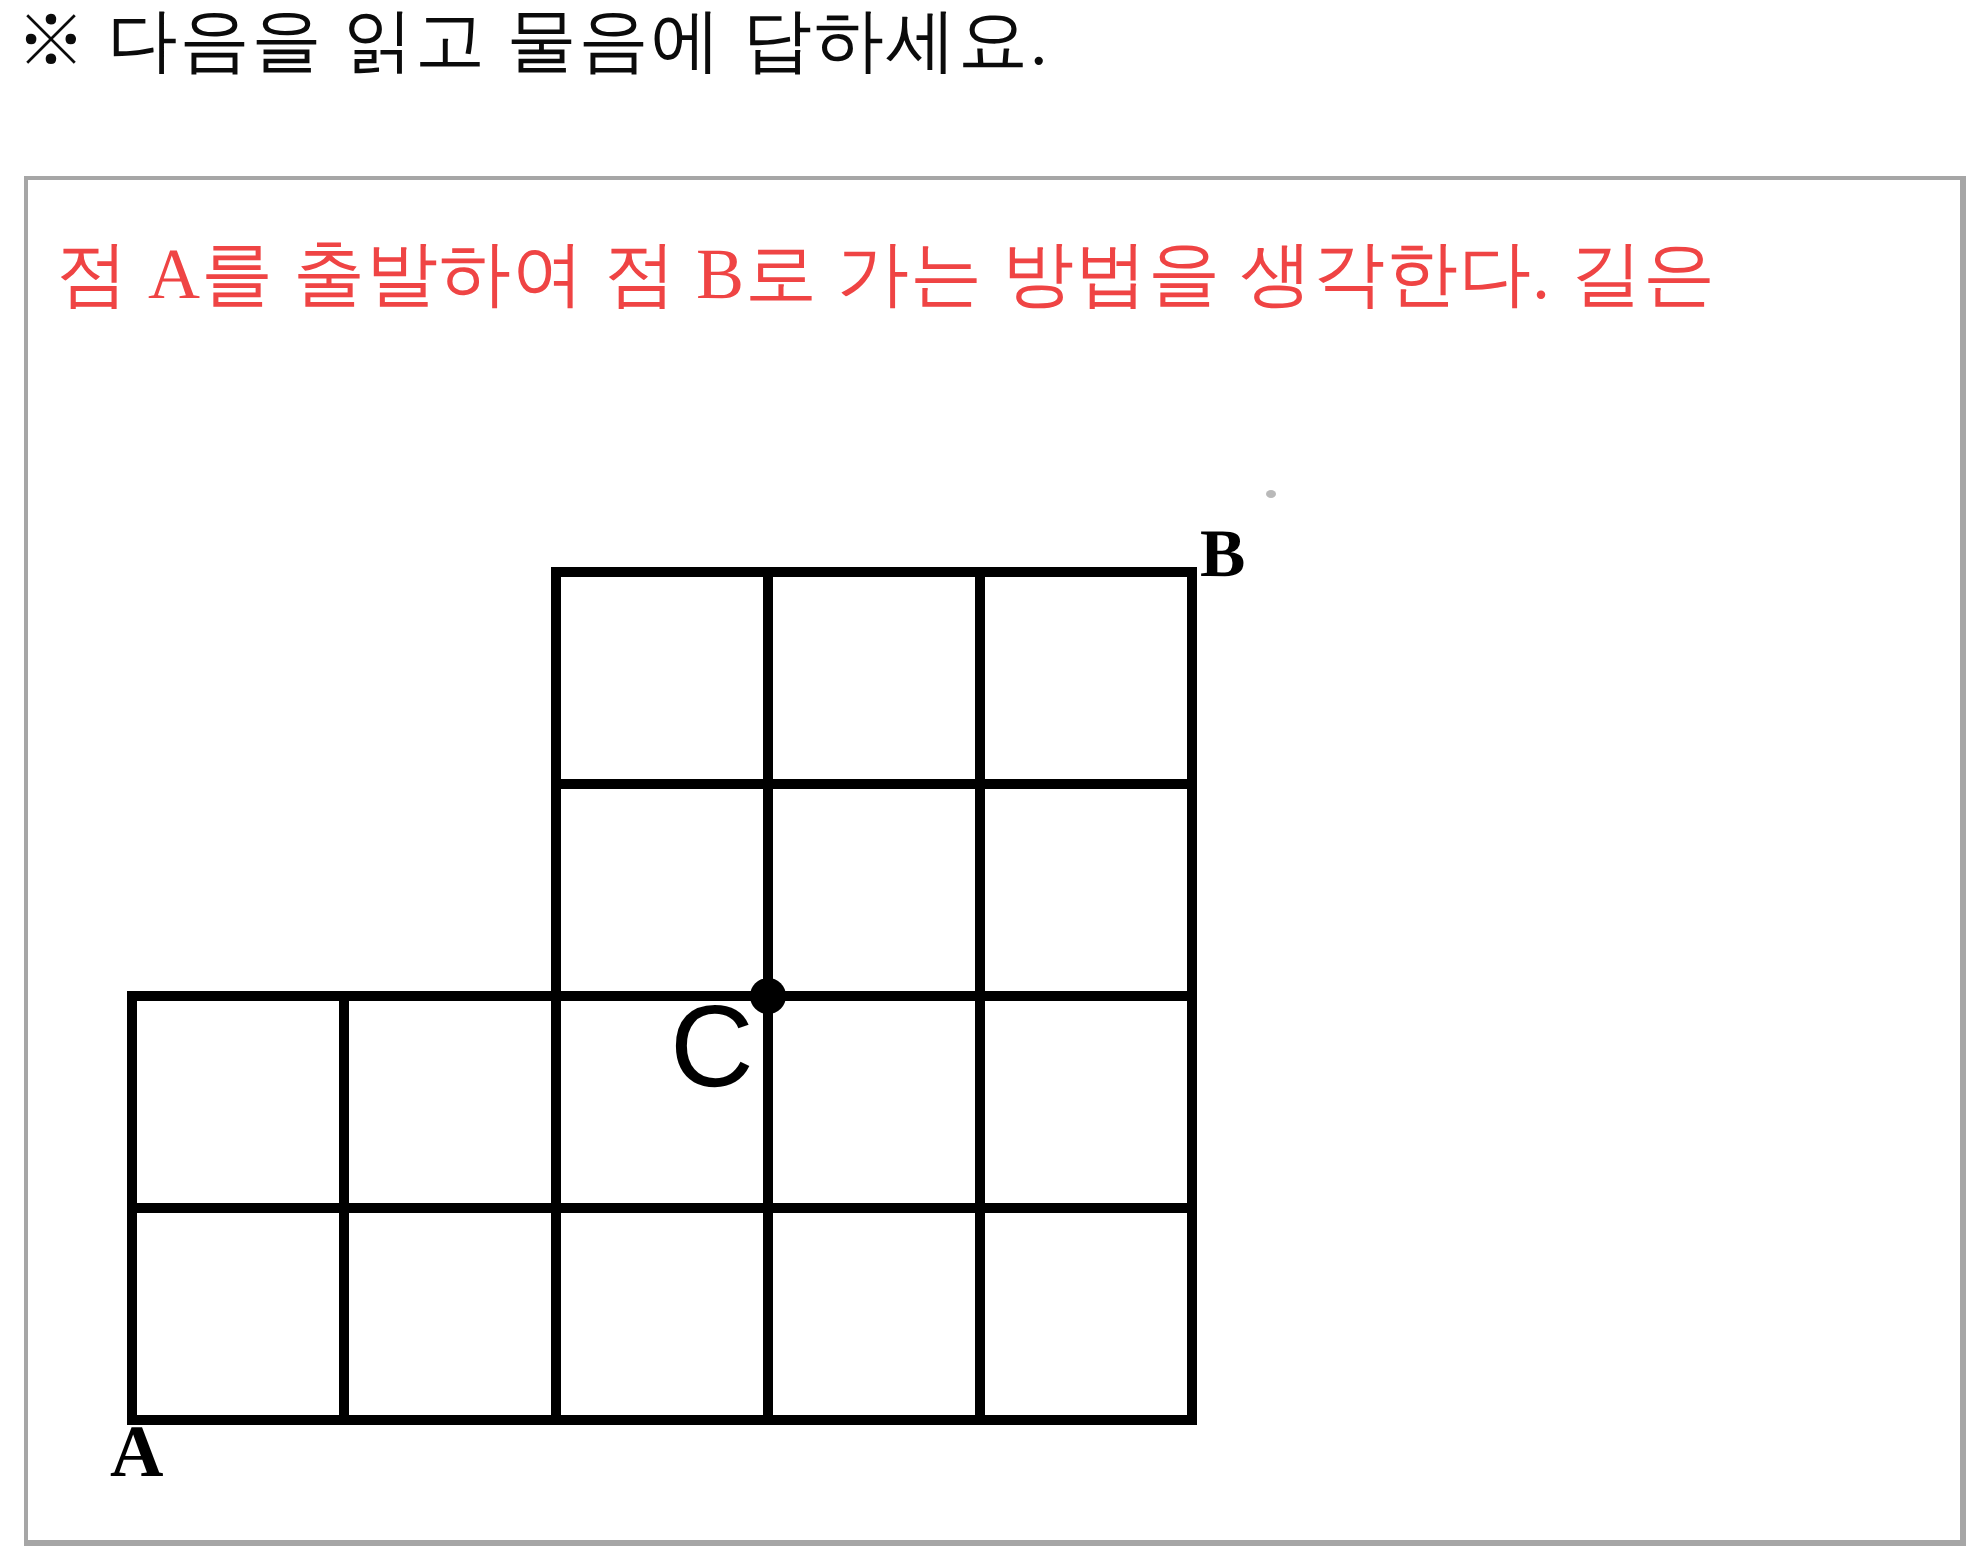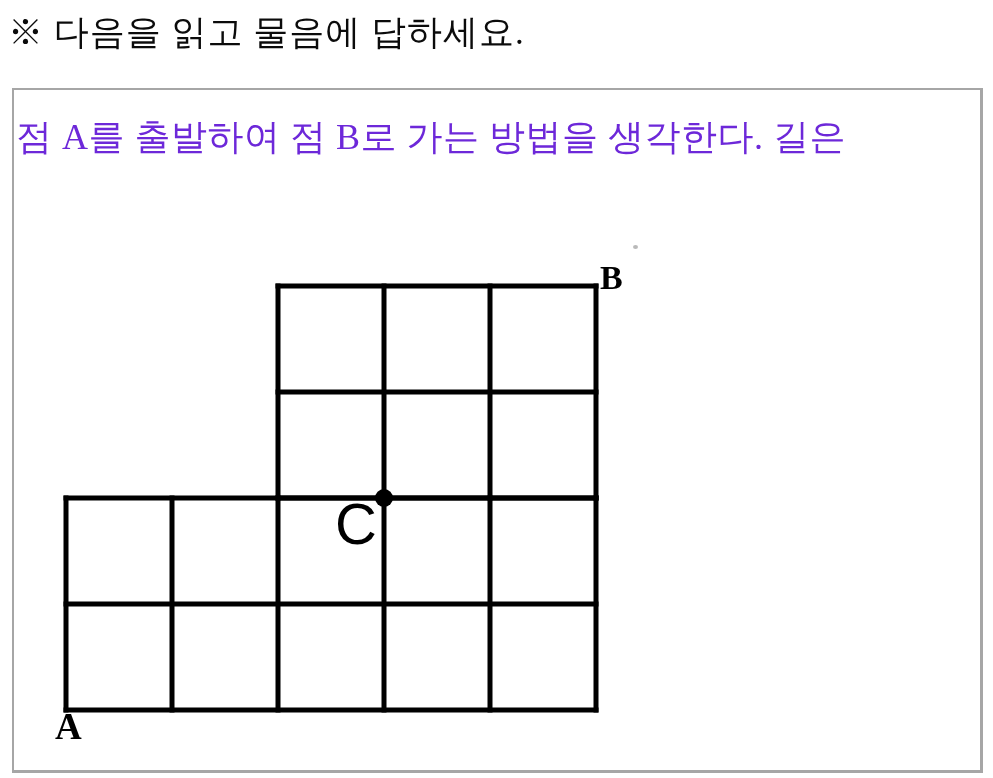--- a/index.html
+++ b/index.html
@@ -9,47 +9,47 @@
     width: 993px;
     height: 778px;
     background: #ffffff;
     overflow: hidden;
     font-family: "Liberation Serif", "DejaVu Serif", serif;
     color: #0d0d0d;
   }
   .title {
     position: absolute;
     left: 8px;
-    top: 12px;
+    top: 0;
     font-size: 35px;
     line-height: 42px;
     letter-spacing: 1px;
     white-space: nowrap;
     color: #0b0b0b;
   }
   .problem-box {
     position: absolute;
     left: 12px;
     top: 88px;
     width: 971px;
     height: 685px;
     border: 2px solid #a6a6a6;
     border-right-width: 3px;
     border-bottom-width: 3px;
     background: #ffffff;
   }
   .statement {
     position: absolute;
-    left: 16px;
+    left: 28px;
     top: 106px;
     width: 945px;
     font-size: 36px;
     line-height: 62px;
     letter-spacing: 0.5px;
-    color: #6d28d9;
+    color: #ef4444;
     white-space: nowrap;
   }
   .figure-svg {
     position: absolute;
     left: 0;
     top: 0;
     width: 993px;
     height: 778px;
     pointer-events: none;
   }

